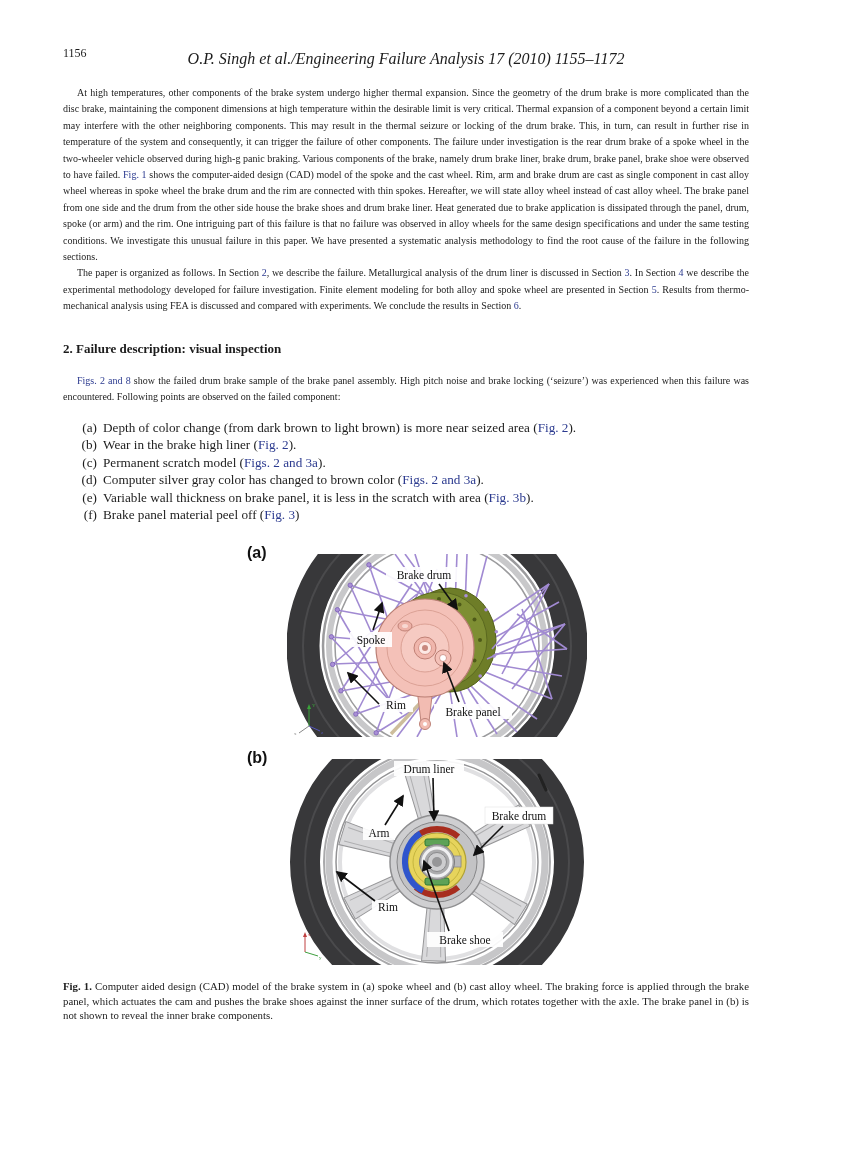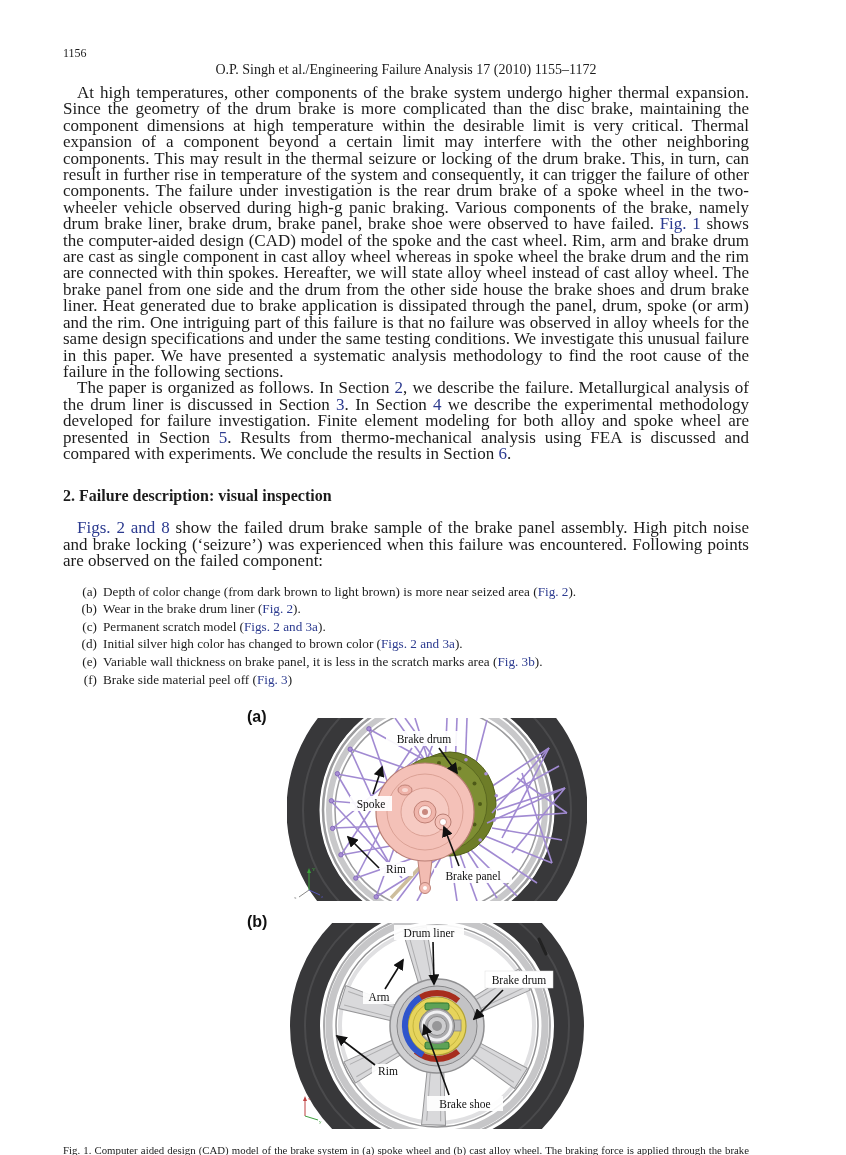--- a/index.html
+++ b/index.html
@@ -1,35 +1,35 @@
 <!DOCTYPE html>
 <html lang="en"><head>
 <meta charset="utf-8">
 <style>
   html,body{margin:0;padding:0;background:#ffffff;}
   body{width:846px;height:1155px;overflow:hidden;font-family:"Liberation Serif",serif;color:#1c1c1c;}
   .page{position:relative;width:846px;height:1155px;box-sizing:border-box;padding:46px 97px 0 63px;}
   .pghead{position:relative;height:15px;font-size:12px;}
   .pgnum{position:absolute;left:0;top:0;}
-  .rhead{position:absolute;left:50%;top:16px;transform:translateX(-50%);font-size:14px;white-space:nowrap;}
-  p.body{margin:0;font-size:17px;line-height:16.4px;text-align:justify;text-indent:14px;hyphens:auto;}
+  .rhead{position:absolute;left:50%;top:4px;transform:translateX(-50%);font-style:italic;font-size:16px;white-space:nowrap;}
+  p.body{margin:0;font-size:10px;line-height:16.4px;text-align:justify;text-indent:14px;hyphens:auto;}
   p.first{margin-top:24px;}
   .xlink{color:#2b3a8f;cursor:pointer;}
-  h2.sec{margin:27px 0 17px 0;font-size:16px;line-height:14px;font-weight:bold;}
+  h2.sec{margin:27px 0 17px 0;font-size:13px;line-height:14px;font-weight:bold;}
   ul.obs{list-style:none;margin:13px 0 0 0;padding:0 0 0 14px;font-size:13.2px;line-height:17.6px;}
   ul.obs li{display:flex;}
   .li-label{flex:0 0 26px;text-align:right;padding-right:6px;box-sizing:border-box;}
   .li-text{flex:1;}
   .figblock{margin-top:30px;}
   .panel{position:relative;width:300px;margin-left:224px;}
   .panel.pb{margin-top:22px;}
   .panel-tag{position:absolute;left:-40px;top:-10px;font-family:"Liberation Sans",sans-serif;font-weight:bold;font-size:16px;color:#111;}
   .panel svg{display:block;}
   .caption{margin:14px 0 0 0;font-size:10.8px;line-height:14.6px;text-align:justify;color:#222;}
-  .cap-label{font-weight:normal;}
+  .cap-label{font-weight:bold;}
   svg text.ann{font-family:"Liberation Serif",serif;font-size:11.5px;fill:#111;}
   svg text.tiny{font-family:"Liberation Serif",serif;font-size:5px;}
 </style>
 </head>
 <body>
 
 <div class="page">
 
   <div class="pghead">
     <span class="pgnum">1156</span>
@@ -43,37 +43,37 @@
 
   <p class="body"><span class="xlink">Figs. 2 and 8</span><span> show the failed drum brake sample of the brake panel assembly. High pitch noise and brake locking (‘seizure’) was experienced when this failure was encountered. Following points are observed on the failed component:</span></p>
 
   <ul class="obs">
     <li>
         <span class="li-label">(a)</span>
         <span class="li-text"><span>Depth of color change (from dark brown to light brown) is more near seized area (</span><span class="xlink">Fig. 2</span><span>).</span></span>
       </li>
     <li>
         <span class="li-label">(b)</span>
-        <span class="li-text"><span>Wear in the brake drum liner (</span><span class="xlink">Fig. 2</span><span>).</span></span>
+        <span class="li-text"><span>Wear in the brake high liner (</span><span class="xlink">Fig. 2</span><span>).</span></span>
       </li>
     <li>
         <span class="li-label">(c)</span>
         <span class="li-text"><span>Permanent scratch model (</span><span class="xlink">Figs. 2 and 3a</span><span>).</span></span>
       </li>
     <li>
         <span class="li-label">(d)</span>
-        <span class="li-text"><span>Initial silver high color has changed to brown color (</span><span class="xlink">Figs. 2 and 3a</span><span>).</span></span>
+        <span class="li-text"><span>Computer silver gray color has changed to brown color (</span><span class="xlink">Figs. 2 and 3a</span><span>).</span></span>
       </li>
     <li>
         <span class="li-label">(e)</span>
-        <span class="li-text"><span>Variable wall thickness on brake panel, it is less in the scratch marks area (</span><span class="xlink">Fig. 3b</span><span>).</span></span>
+        <span class="li-text"><span>Variable wall thickness on brake panel, it is less in the scratch with area (</span><span class="xlink">Fig. 3b</span><span>).</span></span>
       </li>
     <li>
         <span class="li-label">(f)</span>
-        <span class="li-text"><span>Brake side material peel off (</span><span class="xlink">Fig. 3</span><span>)</span></span>
+        <span class="li-text"><span>Brake panel material peel off (</span><span class="xlink">Fig. 3</span><span>)</span></span>
       </li>
   </ul>
 
   <div class="figblock">
 
     <div class="panel pa">
       <span class="panel-tag">(a)</span>
       <svg width="300" height="183" viewBox="0 0 300 183">
         <defs>
           <marker id="ahA" viewBox="0 0 10 10" refX="8.5" refY="5" markerWidth="7" markerHeight="7" orient="auto">

